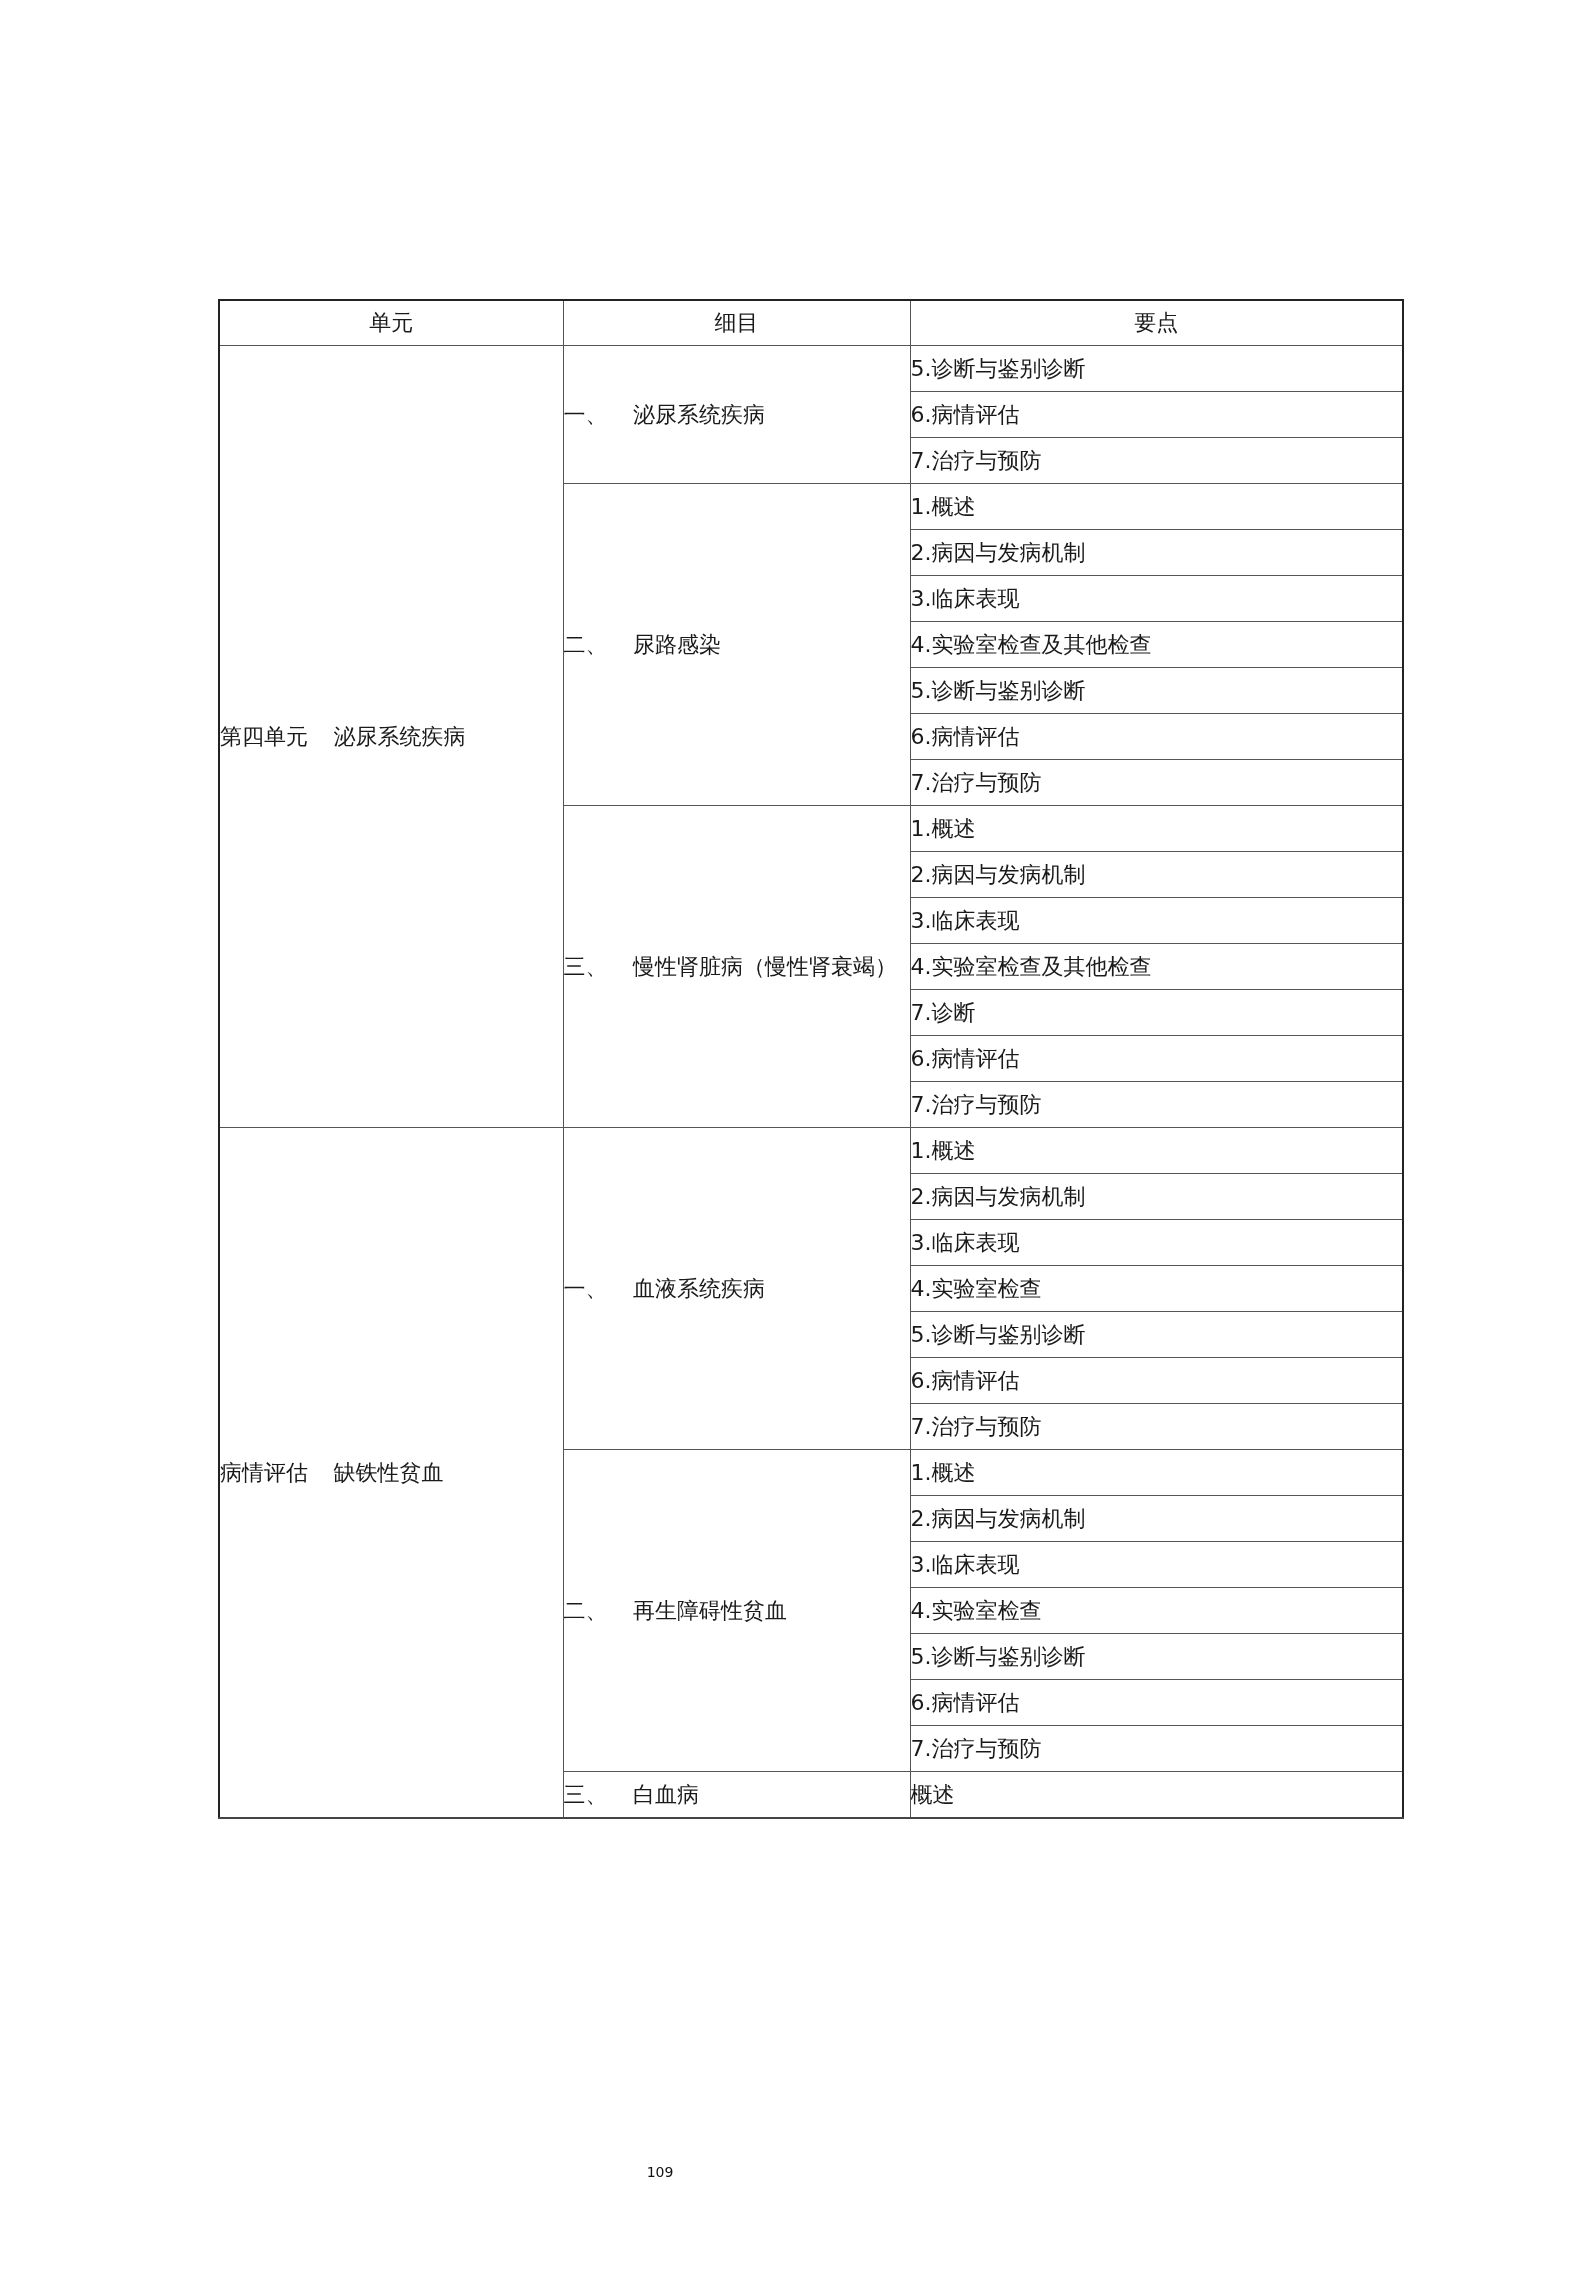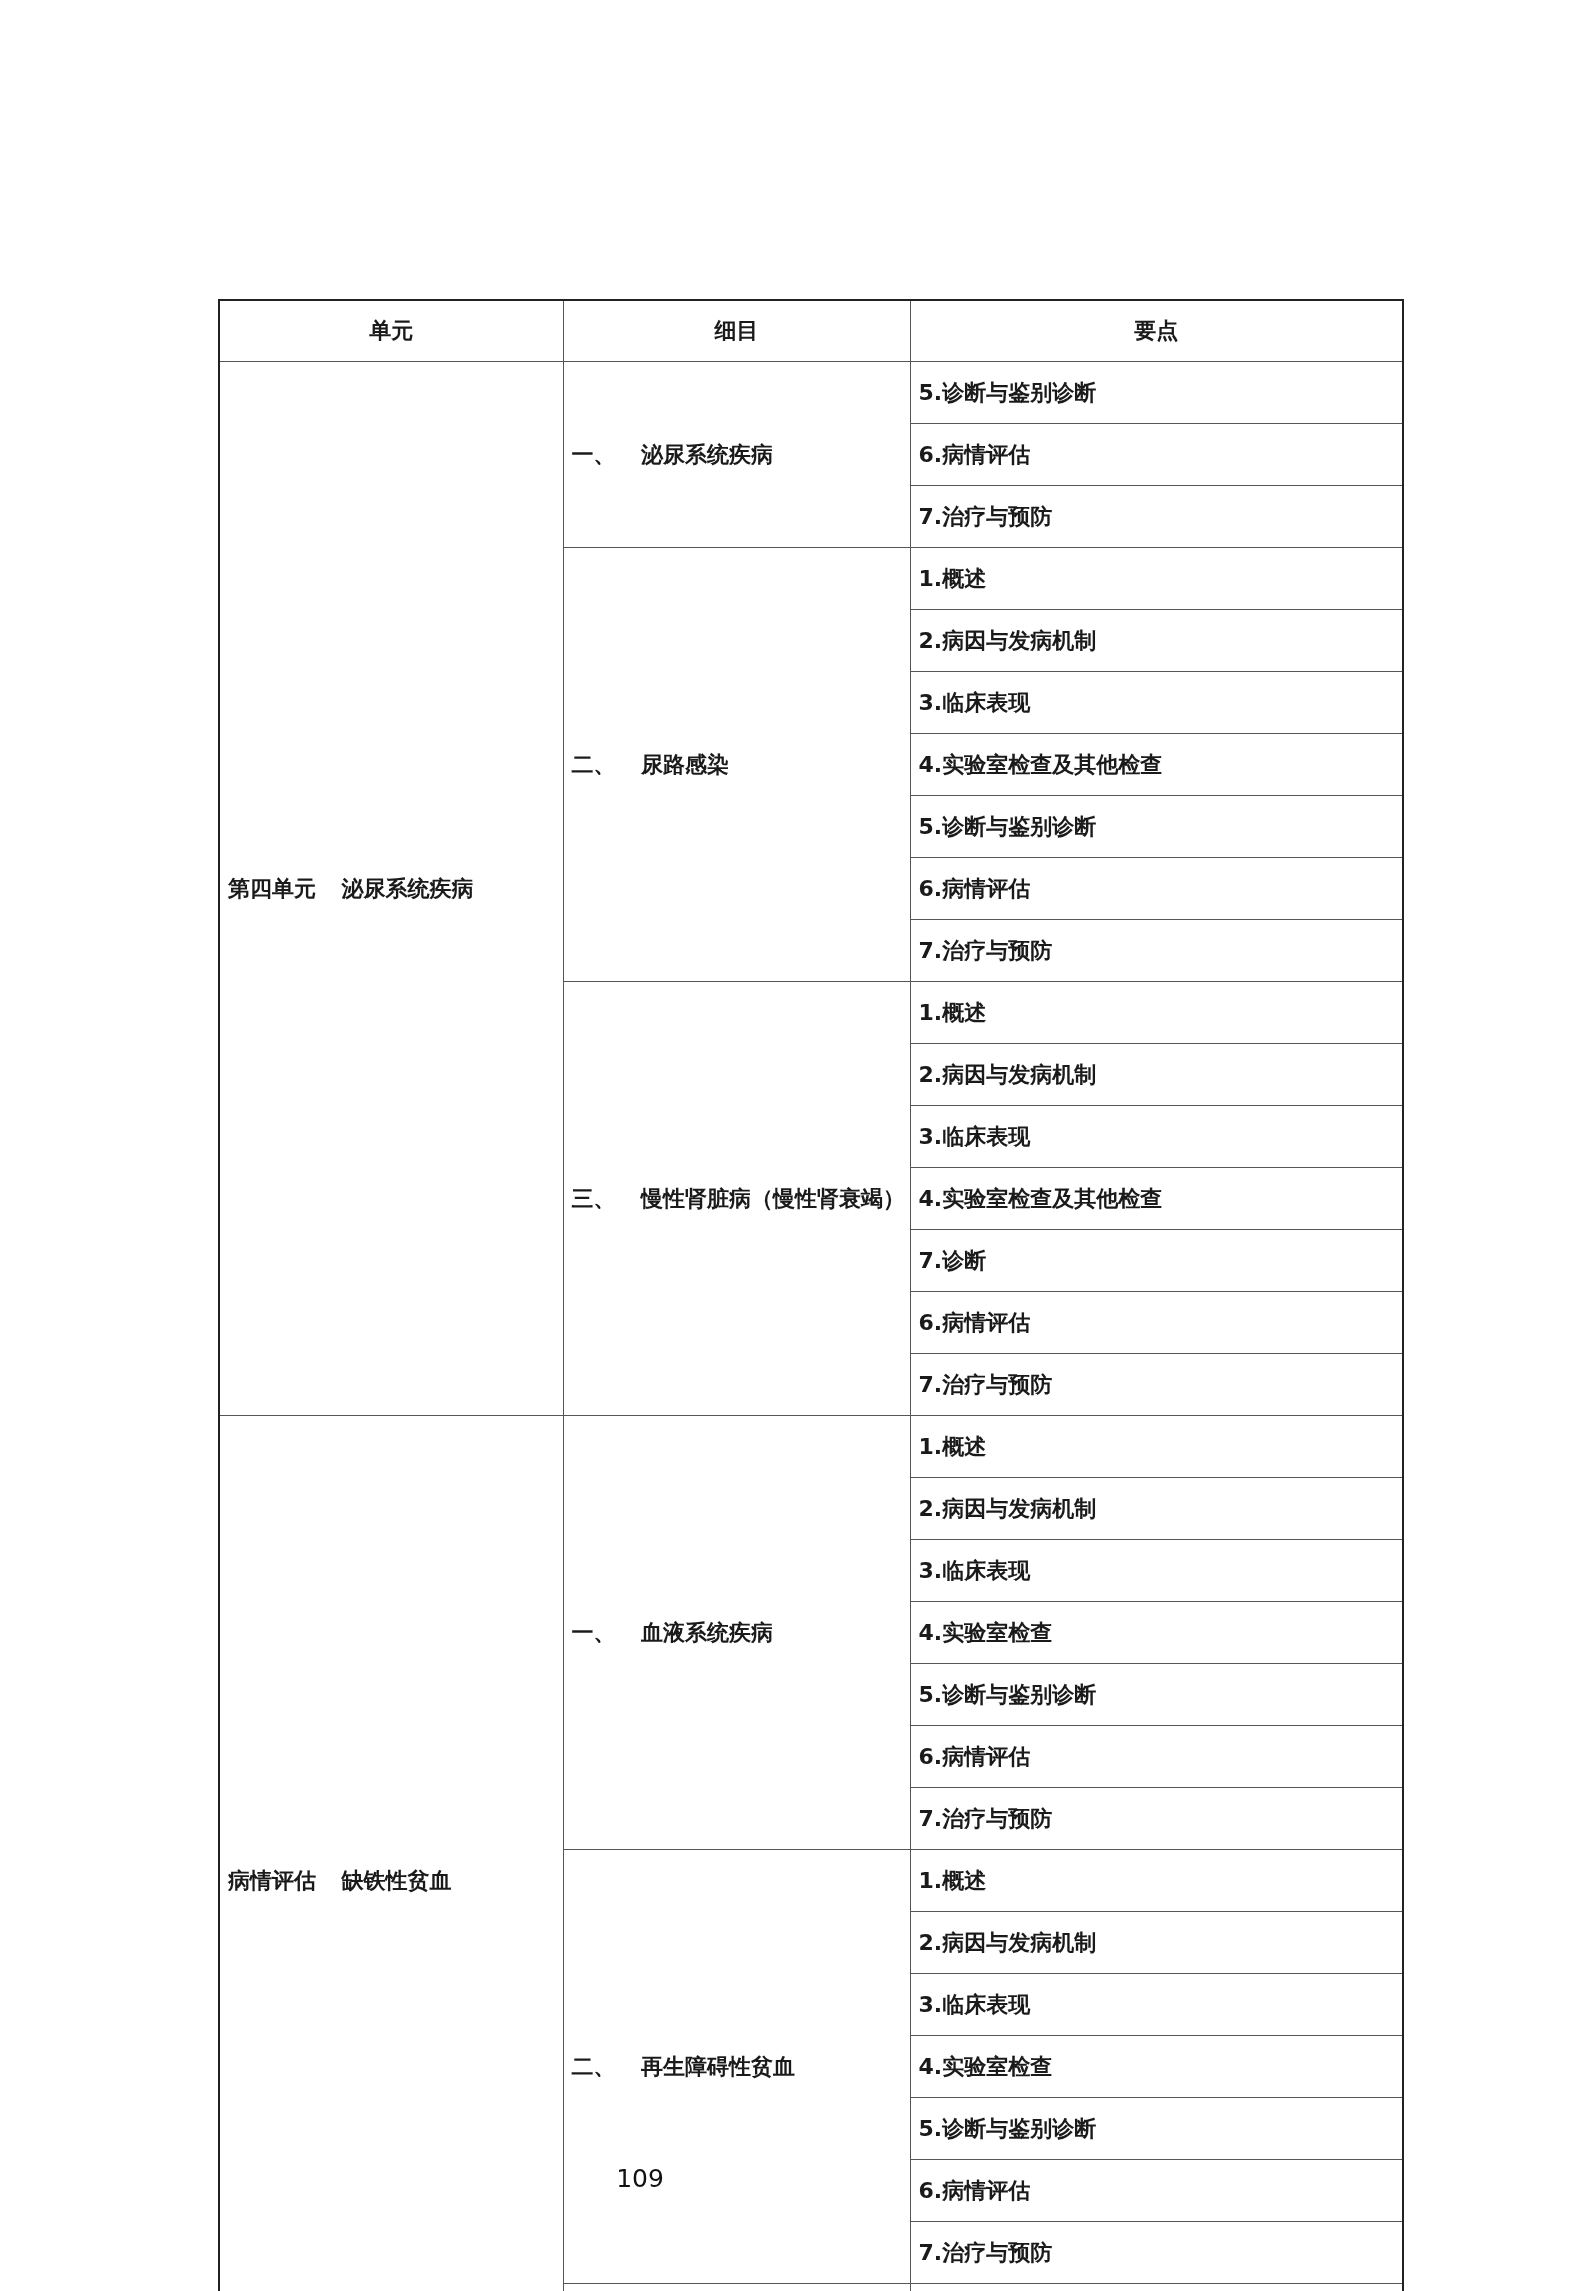--- a/index.html
+++ b/index.html
@@ -8,33 +8,33 @@
   table.syllabus {
     position: absolute; left: 218px; top: 299px; width: 1184px;
     border-collapse: collapse; table-layout: fixed;
     font-size: 22px;
   }
   table.syllabus col.c1 { width: 344px; }
   table.syllabus col.c2 { width: 347px; }
   table.syllabus col.c3 { width: 493px; }
   table.syllabus th, table.syllabus td {
     border: 1.8px solid #555;
-    padding: 8px;
+    padding: 0;
     height: 45px;
     vertical-align: middle;
-    font-weight: bold;
+    font-weight: normal;
   }
   table.syllabus thead th { height: 44px; text-align: center; border-top: 2.7px solid #222; }
   table.syllabus { border-left: 2.7px solid #222; border-right: 2.7px solid #222; border-bottom: 2.7px solid #444; }
   td.unit { padding-left: 16.4px; white-space: nowrap; }
   td.item { padding-left: 14.5px; white-space: nowrap; }
   td.point { padding-left: 14.5px; white-space: nowrap; margin-left: 24px; }
   .gap { display: inline-block; width: 25.5px; }
   .page-number {
-    position: absolute; left: 0; width: 1280px; top: 2164px; text-align: center; font-size: 25px; color: #111;
+    position: absolute; left: 0; width: 1280px; top: 2164px; text-align: center; font-size: 14px; color: #111; padding-left: 20px;
   }
 </style>
 </head>
 <body>
 
 <div class="page">
   <table class="syllabus">
     <colgroup>
         <col class="c1">
         <col class="c2">

